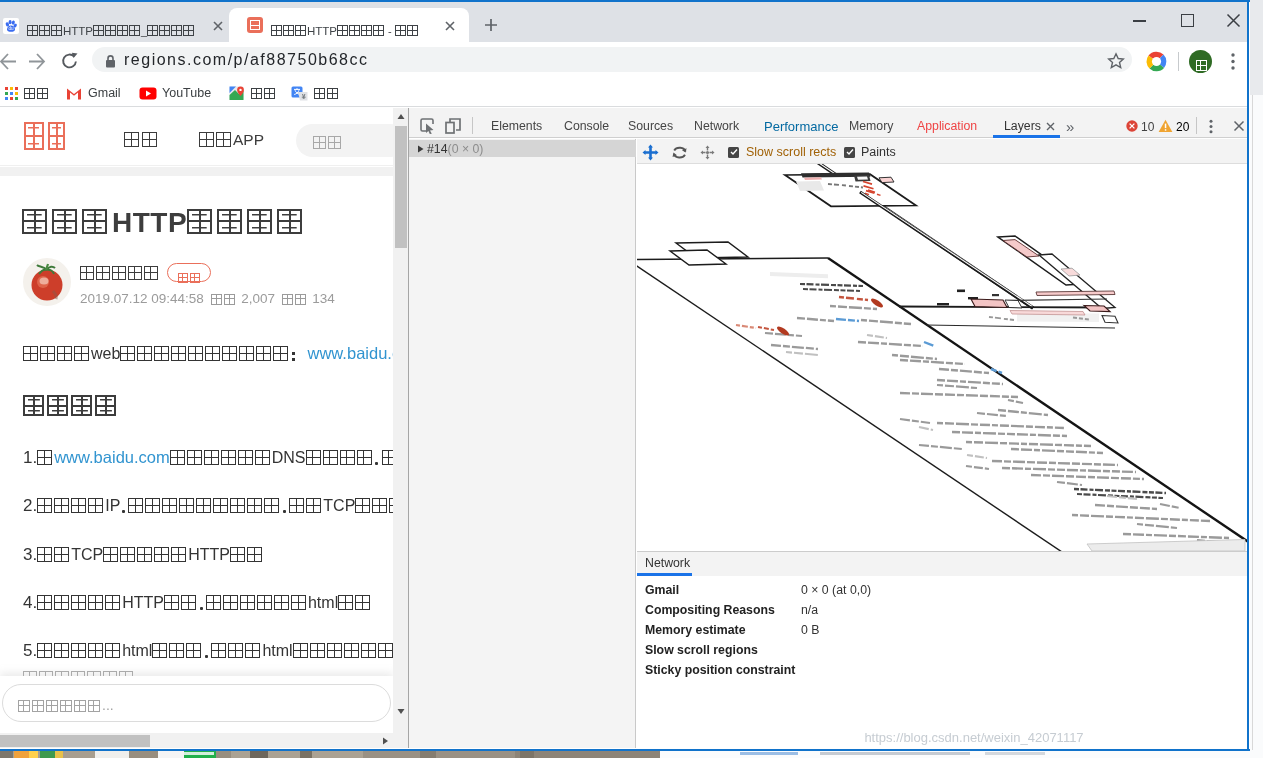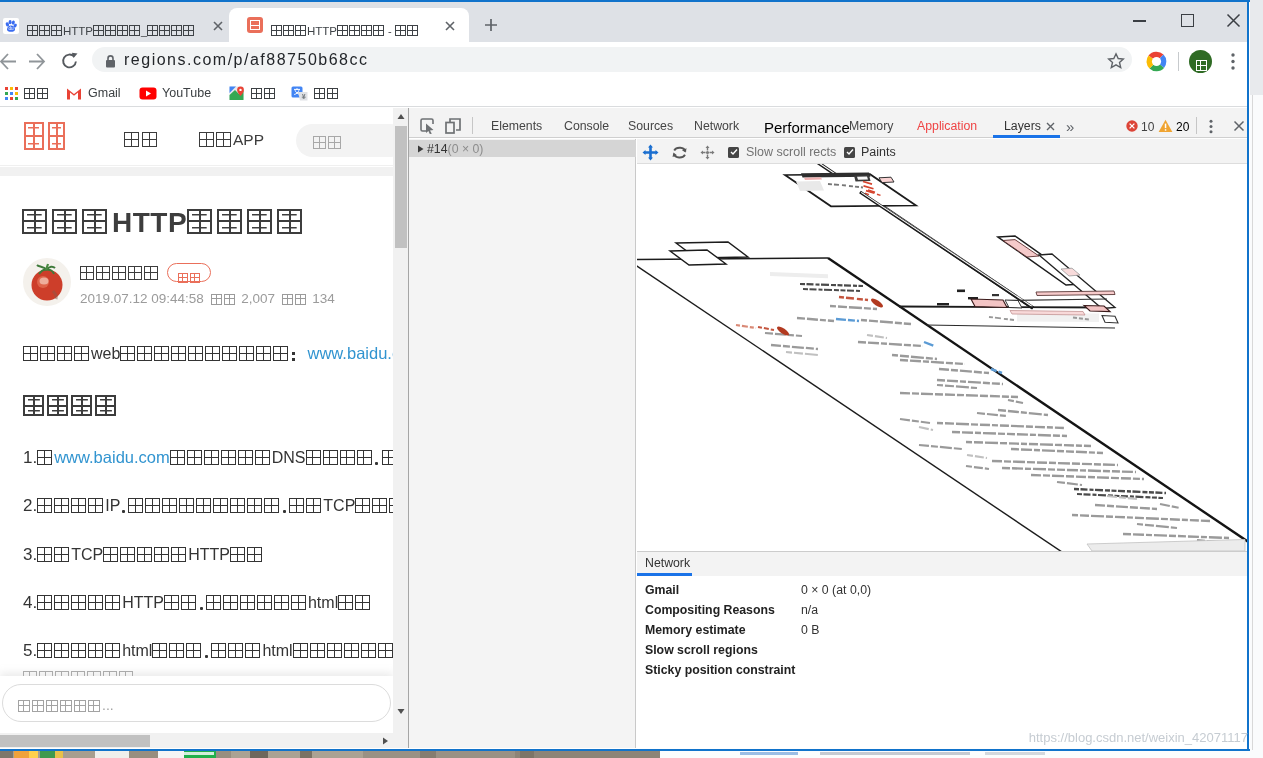--- a/index.html
+++ b/index.html
@@ -176,21 +176,21 @@
   </svg>
 <svg class="abs" style="left:445px;top:117px" width="16" height="17" viewBox="0 0 16 17">
 <path d="M5 5 V2 H15 V13 H11" stroke="#6e7174" stroke-width="1.7" fill="none"></path>
 <rect x="1" y="5.5" width="8" height="10.5" stroke="#6e7174" stroke-width="1.7" fill="#f3f3f3"></rect>
   </svg>
 <div class="abs" style="left:472px;top:117px;width:1px;height:17px;background:#c6c6c6"></div>
 <div class="abs" style="left:491px;top:119px;font-size:12.3px;color:#454545">Elements</div>
 <div class="abs" style="left:564px;top:119px;font-size:12.3px;color:#454545">Console</div>
 <div class="abs" style="left:628px;top:119px;font-size:12.3px;color:#454545">Sources</div>
 <div class="abs" style="left:694px;top:119px;font-size:12.3px;color:#454545">Network</div>
-<div class="abs" style="left:764px;top:119px;font-size:15px;color:#000000">Performance</div>
+<div class="abs" style="left:764px;top:119px;font-size:13px;color:#0369a1">Performance</div>
 <div class="abs" style="left:849px;top:119px;font-size:12.3px;color:#454545">Memory</div>
 <div class="abs" style="left:917px;top:119px;font-size:12.3px;color:#ef4444">Application</div>
 <div class="abs" style="left:1004px;top:119px;font-size:12.3px;color:#333">Layers</div>
 <svg class="abs" style="left:1045px;top:121px" width="11" height="11" viewBox="0 0 11 11">
     <path d="M2 2 L9 9 M9 2 L2 9" stroke="#5f6368" stroke-width="1.4"></path>
   </svg>
 <div class="abs" style="left:993px;top:135px;width:67px;height:3px;background:#1a73e8"></div>
 <div class="abs" style="left:1066px;top:118px;font-size:15px;color:#5f6368;letter-spacing:-2px">»</div>
 <svg class="abs" style="left:1126px;top:120px" width="12" height="12" viewBox="0 0 12 12">
     <circle cx="6" cy="6" r="5.7" fill="#dc4437"></circle>
@@ -231,21 +231,21 @@
   </svg>
 <svg class="abs" style="left:700px;top:145px" width="15" height="15" viewBox="0 0 15 15">
 <circle cx="7.5" cy="7.5" r="1.6" fill="#7a7a7a"></circle>
 <path d="M7.5 0.5 L9.5 3 H5.5 Z M7.5 14.5 L5.5 12 H9.5 Z M0.5 7.5 L3 5.5 V9.5 Z M14.5 7.5 L12 9.5 V5.5 Z" fill="#7a7a7a"></path>
 <path d="M7.5 3 V5.5 M7.5 9.5 V12 M3 7.5 H5.5 M9.5 7.5 H12" stroke="#7a7a7a" stroke-width="1.4"></path>
   </svg>
 <div class="abs" style="left:728px;top:146.5px;width:11px;height:11px;background:#454545;border-radius:1.5px"></div>
 <svg class="abs" style="left:729.5px;top:148px" width="8" height="8" viewBox="0 0 8 8">
     <path d="M1 4 L3 6 L7 1.5" stroke="#fff" stroke-width="1.4" fill="none"></path>
   </svg>
-<div class="abs" style="left:746px;top:145px;font-size:12.5px;color:#737373">Slow scroll rects</div>
+<div class="abs" style="left:746px;top:145px;font-size:12.5px;color:#a16207">Slow scroll rects</div>
 <div class="abs" style="left:844px;top:146.5px;width:11px;height:11px;background:#454545;border-radius:1.5px"></div>
 <svg class="abs" style="left:845.5px;top:148px" width="8" height="8" viewBox="0 0 8 8">
     <path d="M1 4 L3 6 L7 1.5" stroke="#fff" stroke-width="1.4" fill="none"></path>
   </svg>
 <div class="abs" style="left:861px;top:145px;font-size:12.5px;color:#333">Paints</div>
 <div class="abs" style="left:637px;top:551px;width:610px;height:25px;background:#f3f3f3;border-top:1px solid #ccc"></div>
 <div class="abs" style="left:645px;top:556px;font-size:12.3px;color:#333">Network</div>
 <div class="abs" style="left:637px;top:573px;width:55px;height:3px;background:#1a73e8"></div>
 <div class="abs" style="left:645px;top:583px;font-size:12.3px;font-weight:bold;color:#222">Gmail</div>
 <div class="abs" style="left:801px;top:583px;font-size:12.3px;color:#333">0 × 0 (at 0,0)</div>
@@ -365,12 +365,12 @@
 <div class="abs" style="left:520px;top:750.5px;width:14px;height:7.5px;background:#7d7568"></div>
 <div class="abs" style="left:184px;top:752px;width:30px;height:3px;background:#fff;opacity:0.8"></div>
 <div class="abs" style="left:660px;top:750.5px;width:603px;height:7.5px;background:#fbfcfd"></div>
 <div class="abs" style="left:740px;top:752px;width:58px;height:3px;background:#85aede;opacity:0.8"></div>
 <div class="abs" style="left:820px;top:752px;width:150px;height:3px;background:#c6cbd2"></div>
 <div class="abs" style="left:985px;top:752px;width:60px;height:3px;background:#d4d8dd"></div>
 <div class="abs" style="left:1247px;top:0;width:2px;height:750px;background:#1173cb"></div>
 <div class="abs" style="left:1249.5px;top:0;width:13.5px;height:95px;background:#e8eaed"></div>
 <div class="abs" style="left:1249.5px;top:95px;width:13.5px;height:663px;background:#fafbfc"></div>
 <div class="abs" style="left:1251.5px;top:95px;width:1px;height:655px;background:#d8d8d8"></div>
-<div class="abs" style="left:700px;top:730px;width:548px;text-align:right;font-size:13px;color:#c6ccd2">https://blog.csdn.net/weixin_42071117</div>
+<div class="abs" style="left:700px;top:730px;width:548px;text-align:center;font-size:13px;color:#c6ccd2">https://blog.csdn.net/weixin_42071117</div>
 </body></html>

